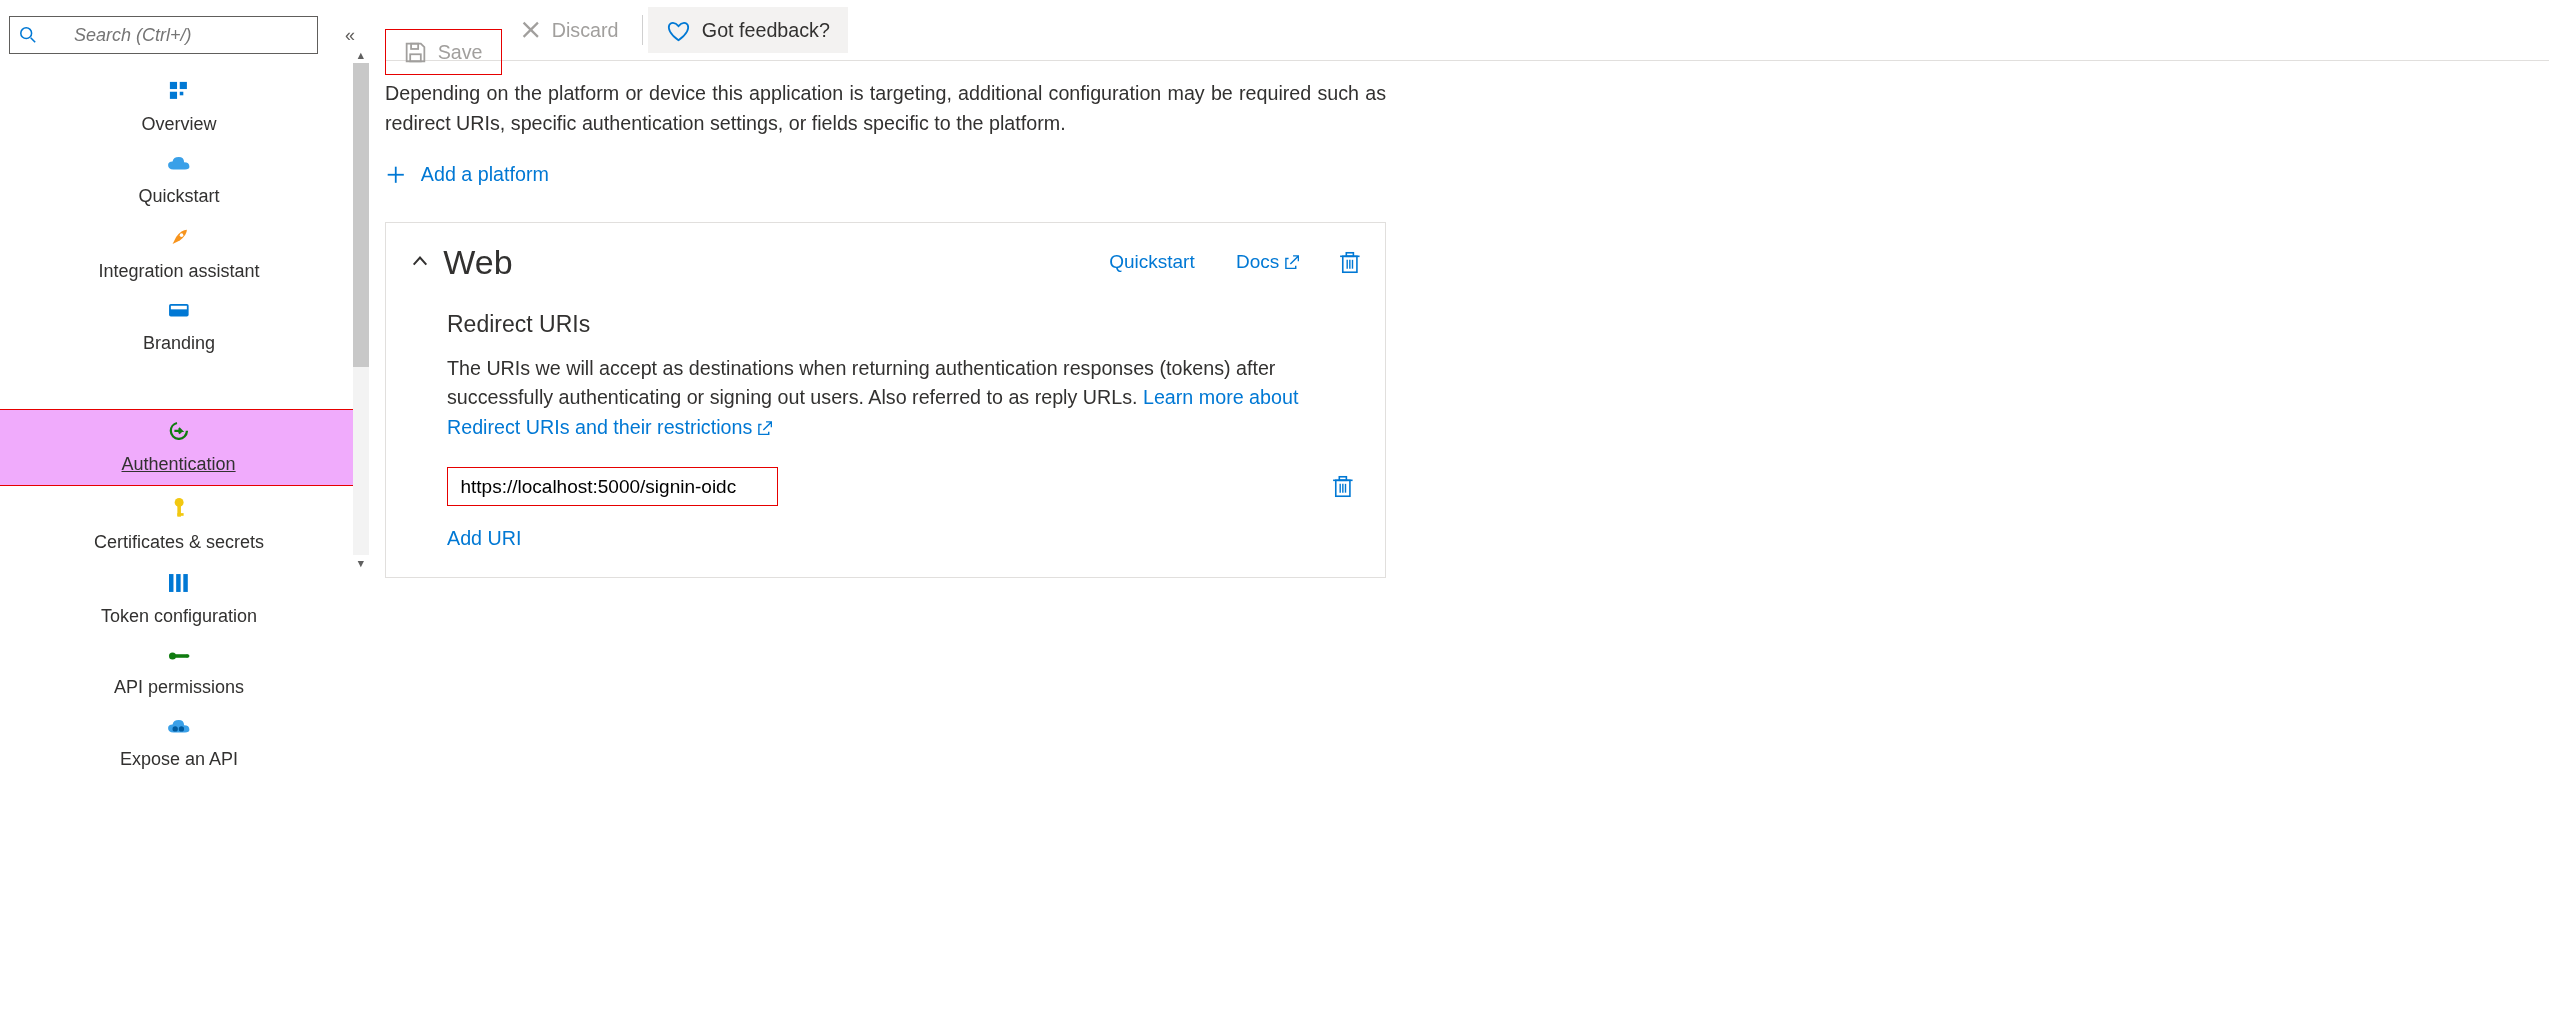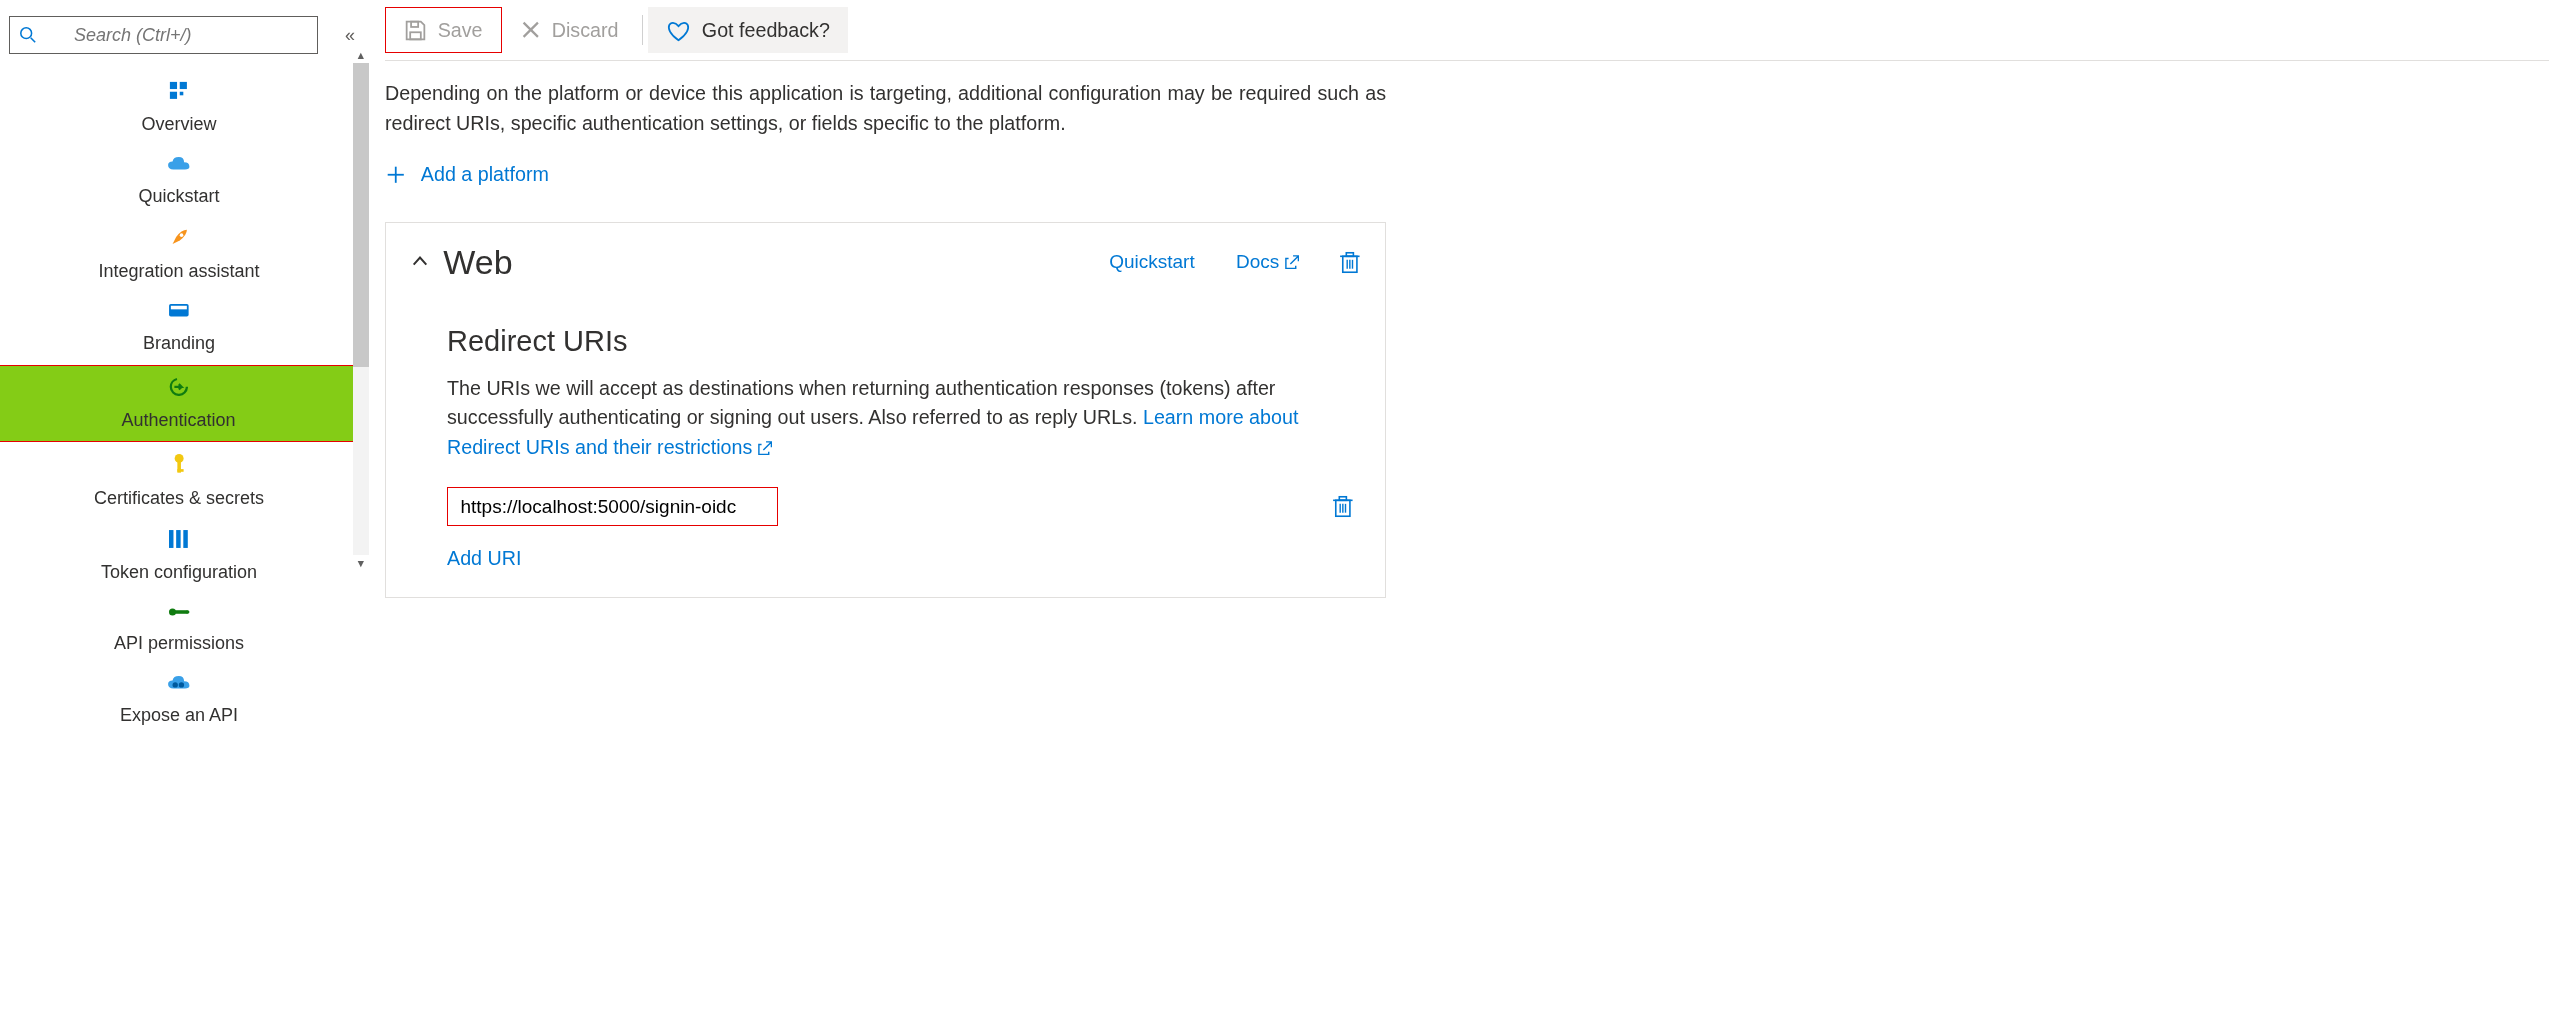--- a/index.html
+++ b/index.html
@@ -48,27 +48,27 @@
   .nav-item {
     display: flex;
     align-items: center;
     gap: 13.4px;
     padding: 10.7px 14.3px;
     font-size: 18px;
     cursor: pointer;
     flex-direction: column;
   }
   .nav-item .icon { width: 25px; display: flex; justify-content: center; }
-  .nav-item.selected { background: #84cc16; }
+  .nav-item.selected { background: #f0abfc; text-decoration: underline; }
   .nav-header {
     padding: 16px 10.7px 9px;
     font-size: 19.7px;
     color: #323130;
   }
-  .highlight-box { border: 1.8px solid #e60000; }
+  .highlight-box { border: 1.8px solid #e60000; margin-top: 44px; }
   .scrollbar-track {
     position: absolute;
     right: -10.7px;
     top: 63px;
     width: 16px;
     height: 492px;
     background: #f3f3f3;
   }
   .scrollbar-thumb {
     width: 100%;
@@ -128,21 +128,21 @@
     padding: 19.7px 25px 27px;
   }
   .card-header {
     display: flex;
     align-items: center;
     gap: 14.3px;
   }
   .card-title { font-size: 34px; flex: 0 0 auto; }
   .card-header-spacer { flex: 1; }
   .card-link { color: #0078d4; font-size: 19px; cursor: pointer; margin-right: 27px; display:flex; align-items:center; gap:5.4px;}
-  .section-title { font-size: 29px; margin-top: 43px; margin-left: 36px;}
+  .section-title { font-size: 23px; margin-top: 29px; margin-left: 36px;}
   .section-text { font-size: 19.7px; line-height: 1.5; margin-top: 16px; margin-left: 36px; max-width: 939px;}
   .link-inline { color: #0078d4; cursor: pointer; }
   .uri-row {
     display: flex;
     align-items: center;
     margin-top: 25px;
     margin-left: 36px;
     gap: 18px;
   }
   .uri-input {

